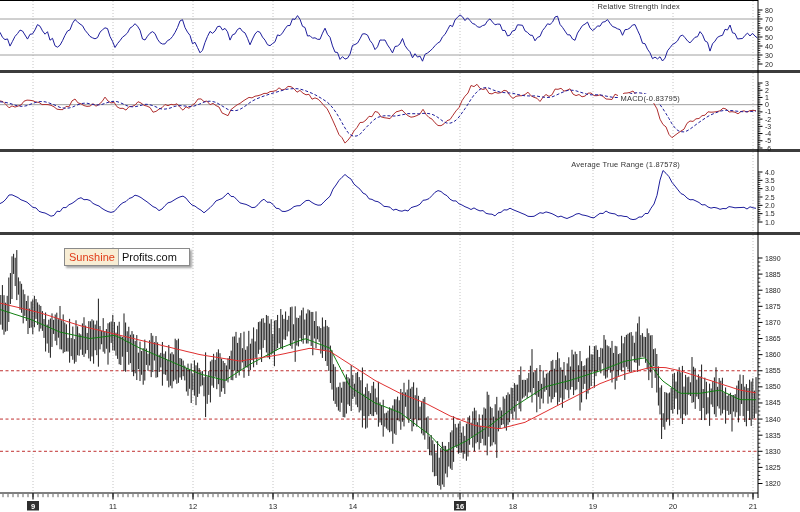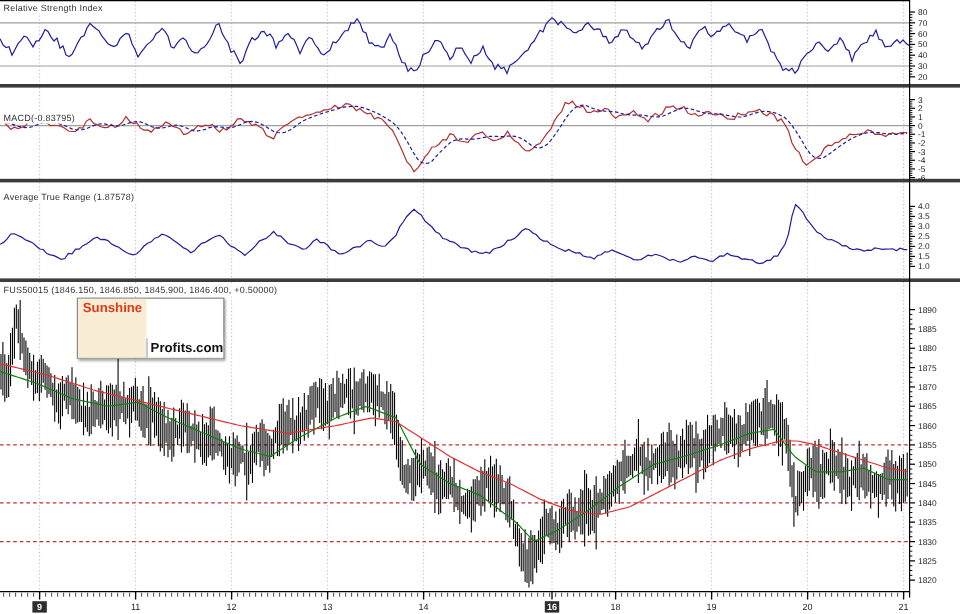--- a/index.html
+++ b/index.html
@@ -1,31 +1,31 @@
 <!DOCTYPE html>
 <html><head>
 <meta charset="utf-8">
 <style>
   html,body{margin:0;padding:0;background:#fff;}
   #chart-root{
     position:relative;width:800px;height:512px;background:#fff;overflow:hidden;
     font-family:"Liberation Sans", sans-serif;
   }
   .panel-title{
-    position:absolute;left:0;width:683px;text-align:left;
+    position:absolute;left:0;width:683px;text-align:right;
     font-size:7.5px;color:#333;letter-spacing:0.2px;pointer-events:none;
   }
   .panel-title span{background:#fff;padding:0 3px;}
   #logo{
     position:absolute;left:64px;top:248px;display:flex;align-items:stretch;
     border:1px solid #8a8a8a;box-shadow:1.5px 1.5px 2px rgba(0,0,0,0.35);
-    font-size:11px;font-weight:bold;line-height:14px;
+    font-size:11px;font-weight:normal;line-height:14px;
   }
   #logo .l{background:#f8edd4;color:#e03a18;padding:1px 3px 1px 4px;}
-  #logo .r{background:#ffffff;color:#111;padding:1px 0 1px 3px;border-left:1px solid #aaa;margin-top:33px;}
+  #logo .r{background:#ffffff;color:#111;padding:1px 12px 1px 3px;border-left:1px solid #aaa;}
   svg{position:absolute;left:0;top:0;}
 </style>
 </head>
 <body>
 
 <div id="chart-root">
   <svg id="plot" width="800" height="512" viewBox="0 0 800 512">
       <g>
         <line x1="33" y1="1" x2="33" y2="70" stroke="#c4c4c4" stroke-width="1" stroke-dasharray="1,2"></line>
         <line x1="33" y1="73" x2="33" y2="149" stroke="#c4c4c4" stroke-width="1" stroke-dasharray="1,2"></line>
@@ -927,19 +927,18 @@
         <line x1="673" y1="493" x2="673" y2="499.5" stroke="#000000" stroke-width="1.1"></line>
         <text x="673" y="508.5" font-size="7.5" text-anchor="middle" fill="#222222" font-weight="normal">20</text>
         <line x1="753" y1="493" x2="753" y2="499.5" stroke="#000000" stroke-width="1.1"></line>
         <text x="753" y="508.5" font-size="7.5" text-anchor="middle" fill="#222222" font-weight="normal">21</text>
       </g>
     </svg>
 
   <div class="panel-title" style="top:2px"><span>Relative Strength Index</span></div>
   <div class="panel-title" style="top:94px"><span>MACD(-0.83795)</span></div>
   <div class="panel-title" style="top:160px"><span>Average True Range (1.87578)</span></div>
-  <div class="panel-title" style="top:237px"><span>FUS50015 (1846.150, 1846.850, 1845.900, 1846.400, +0.50000)</span></div>
 
   <div id="logo">
     <span class="l">Sunshine</span>
     <span class="r">Profits.com</span>
   </div>
 </div>
 
 </body></html>

